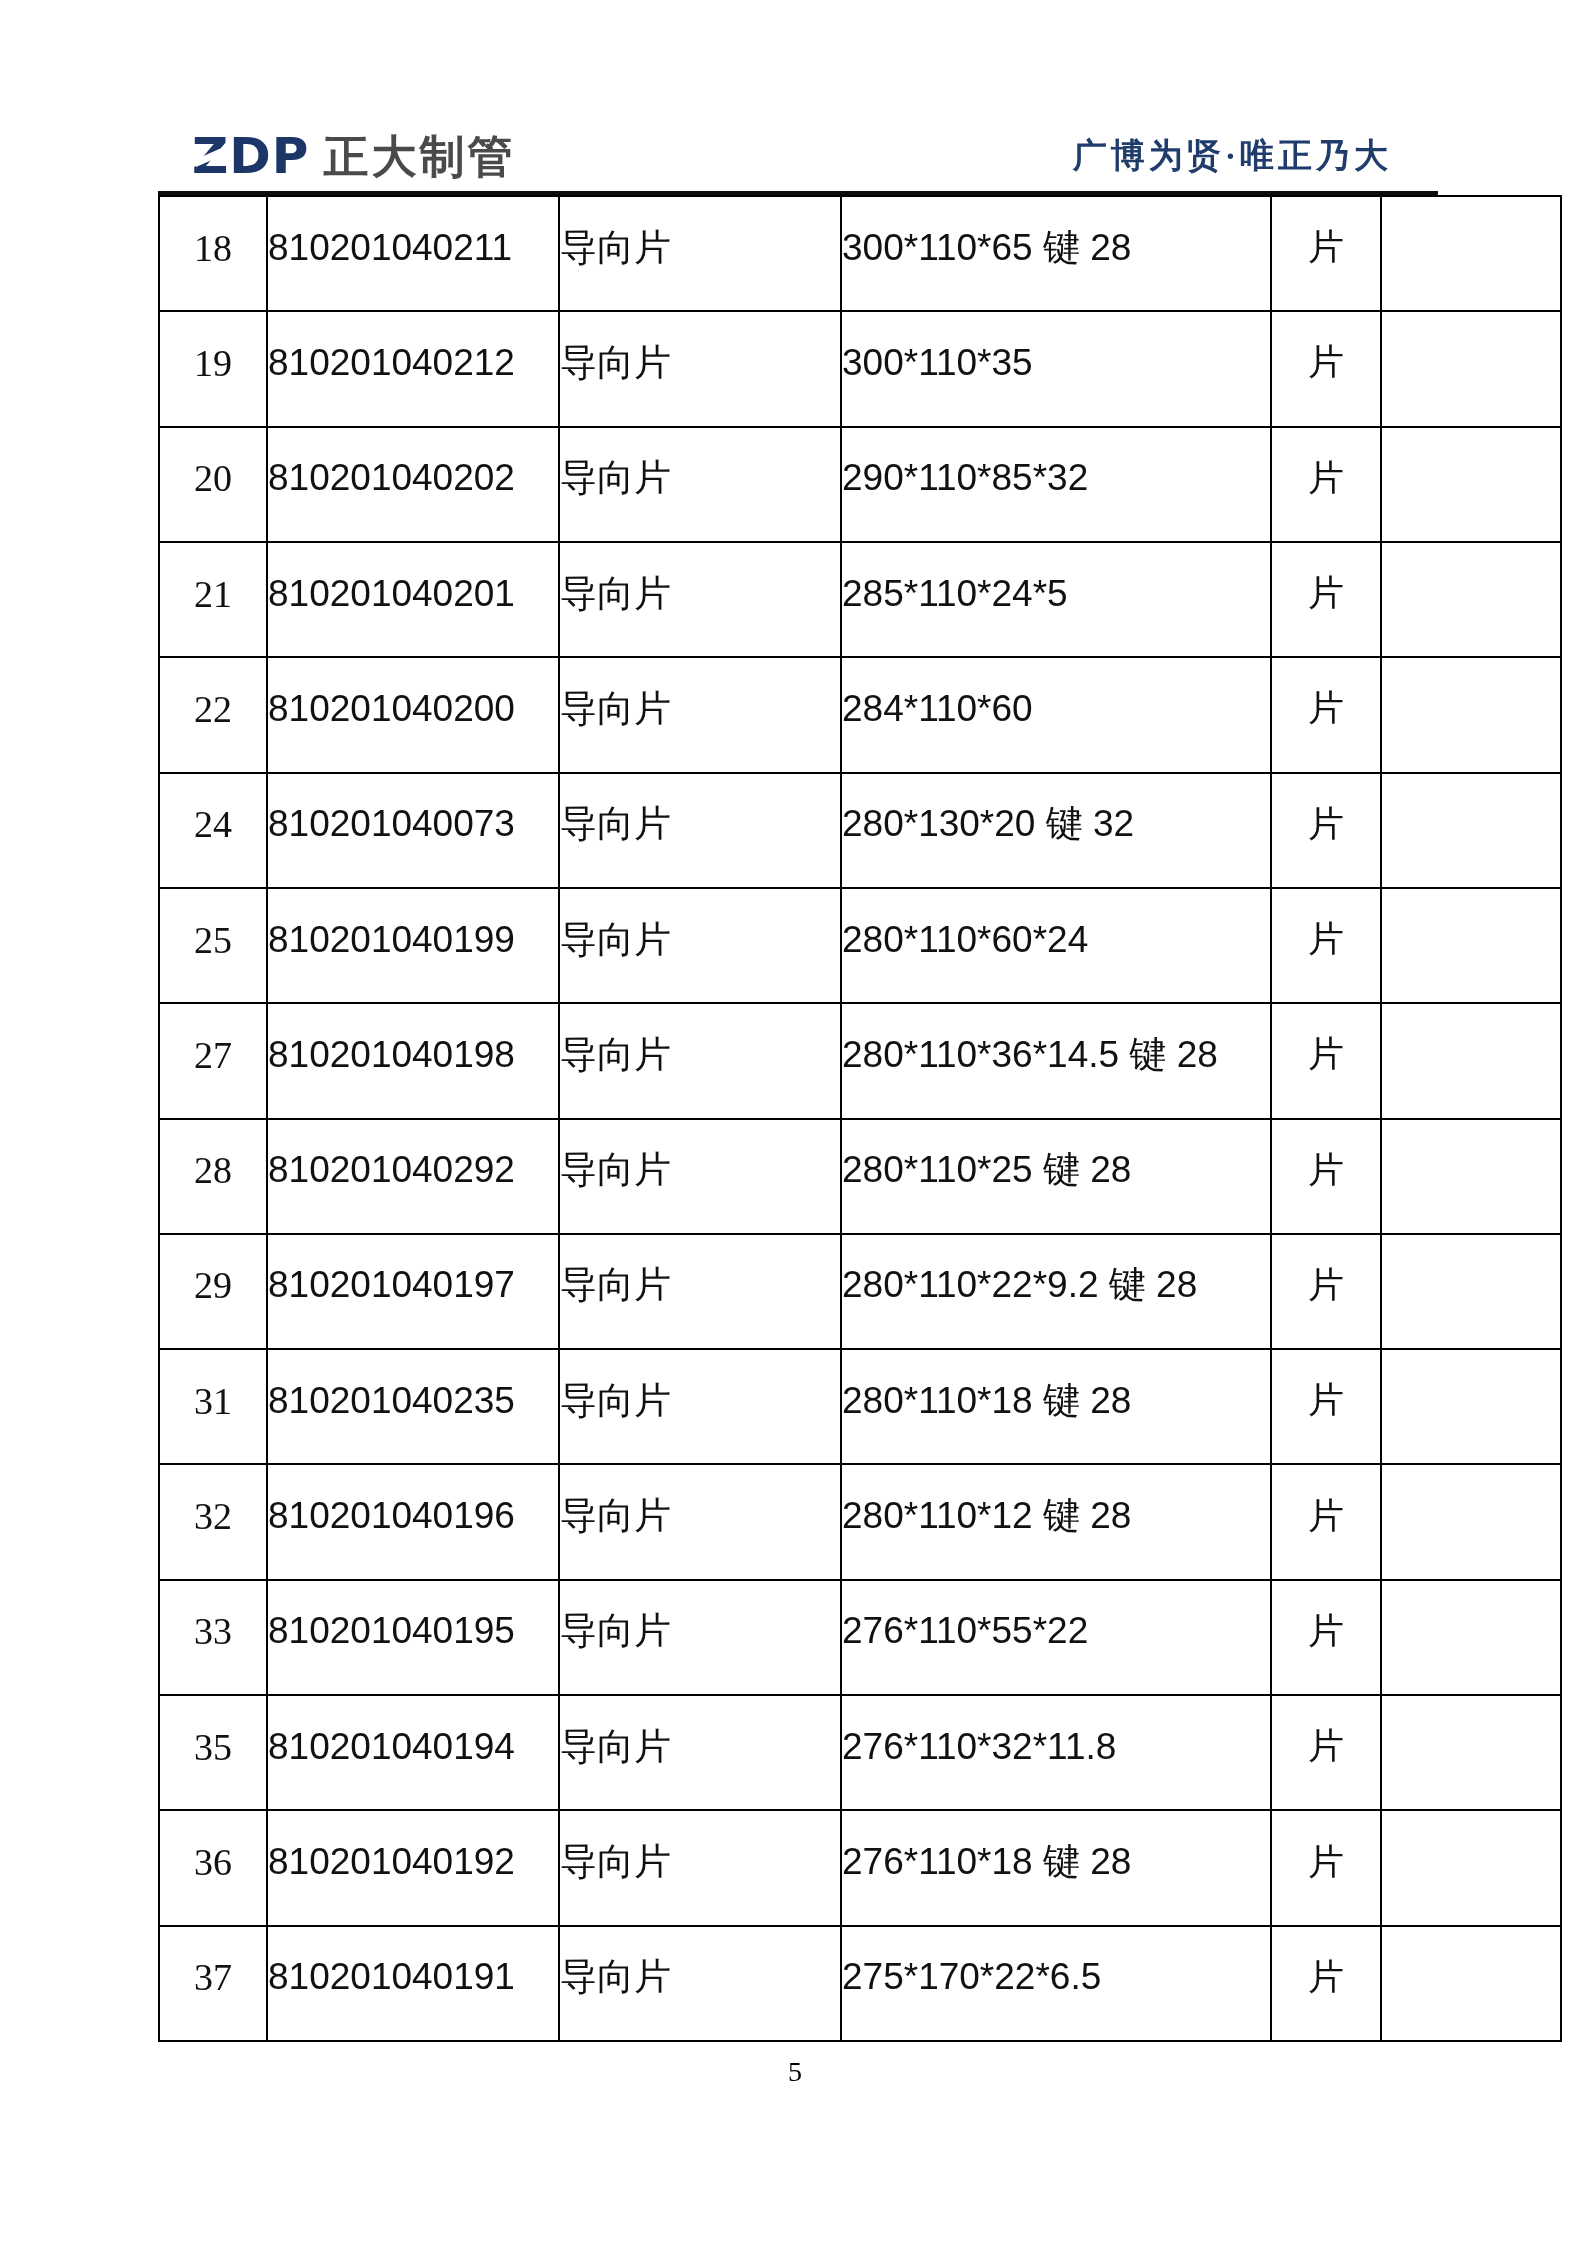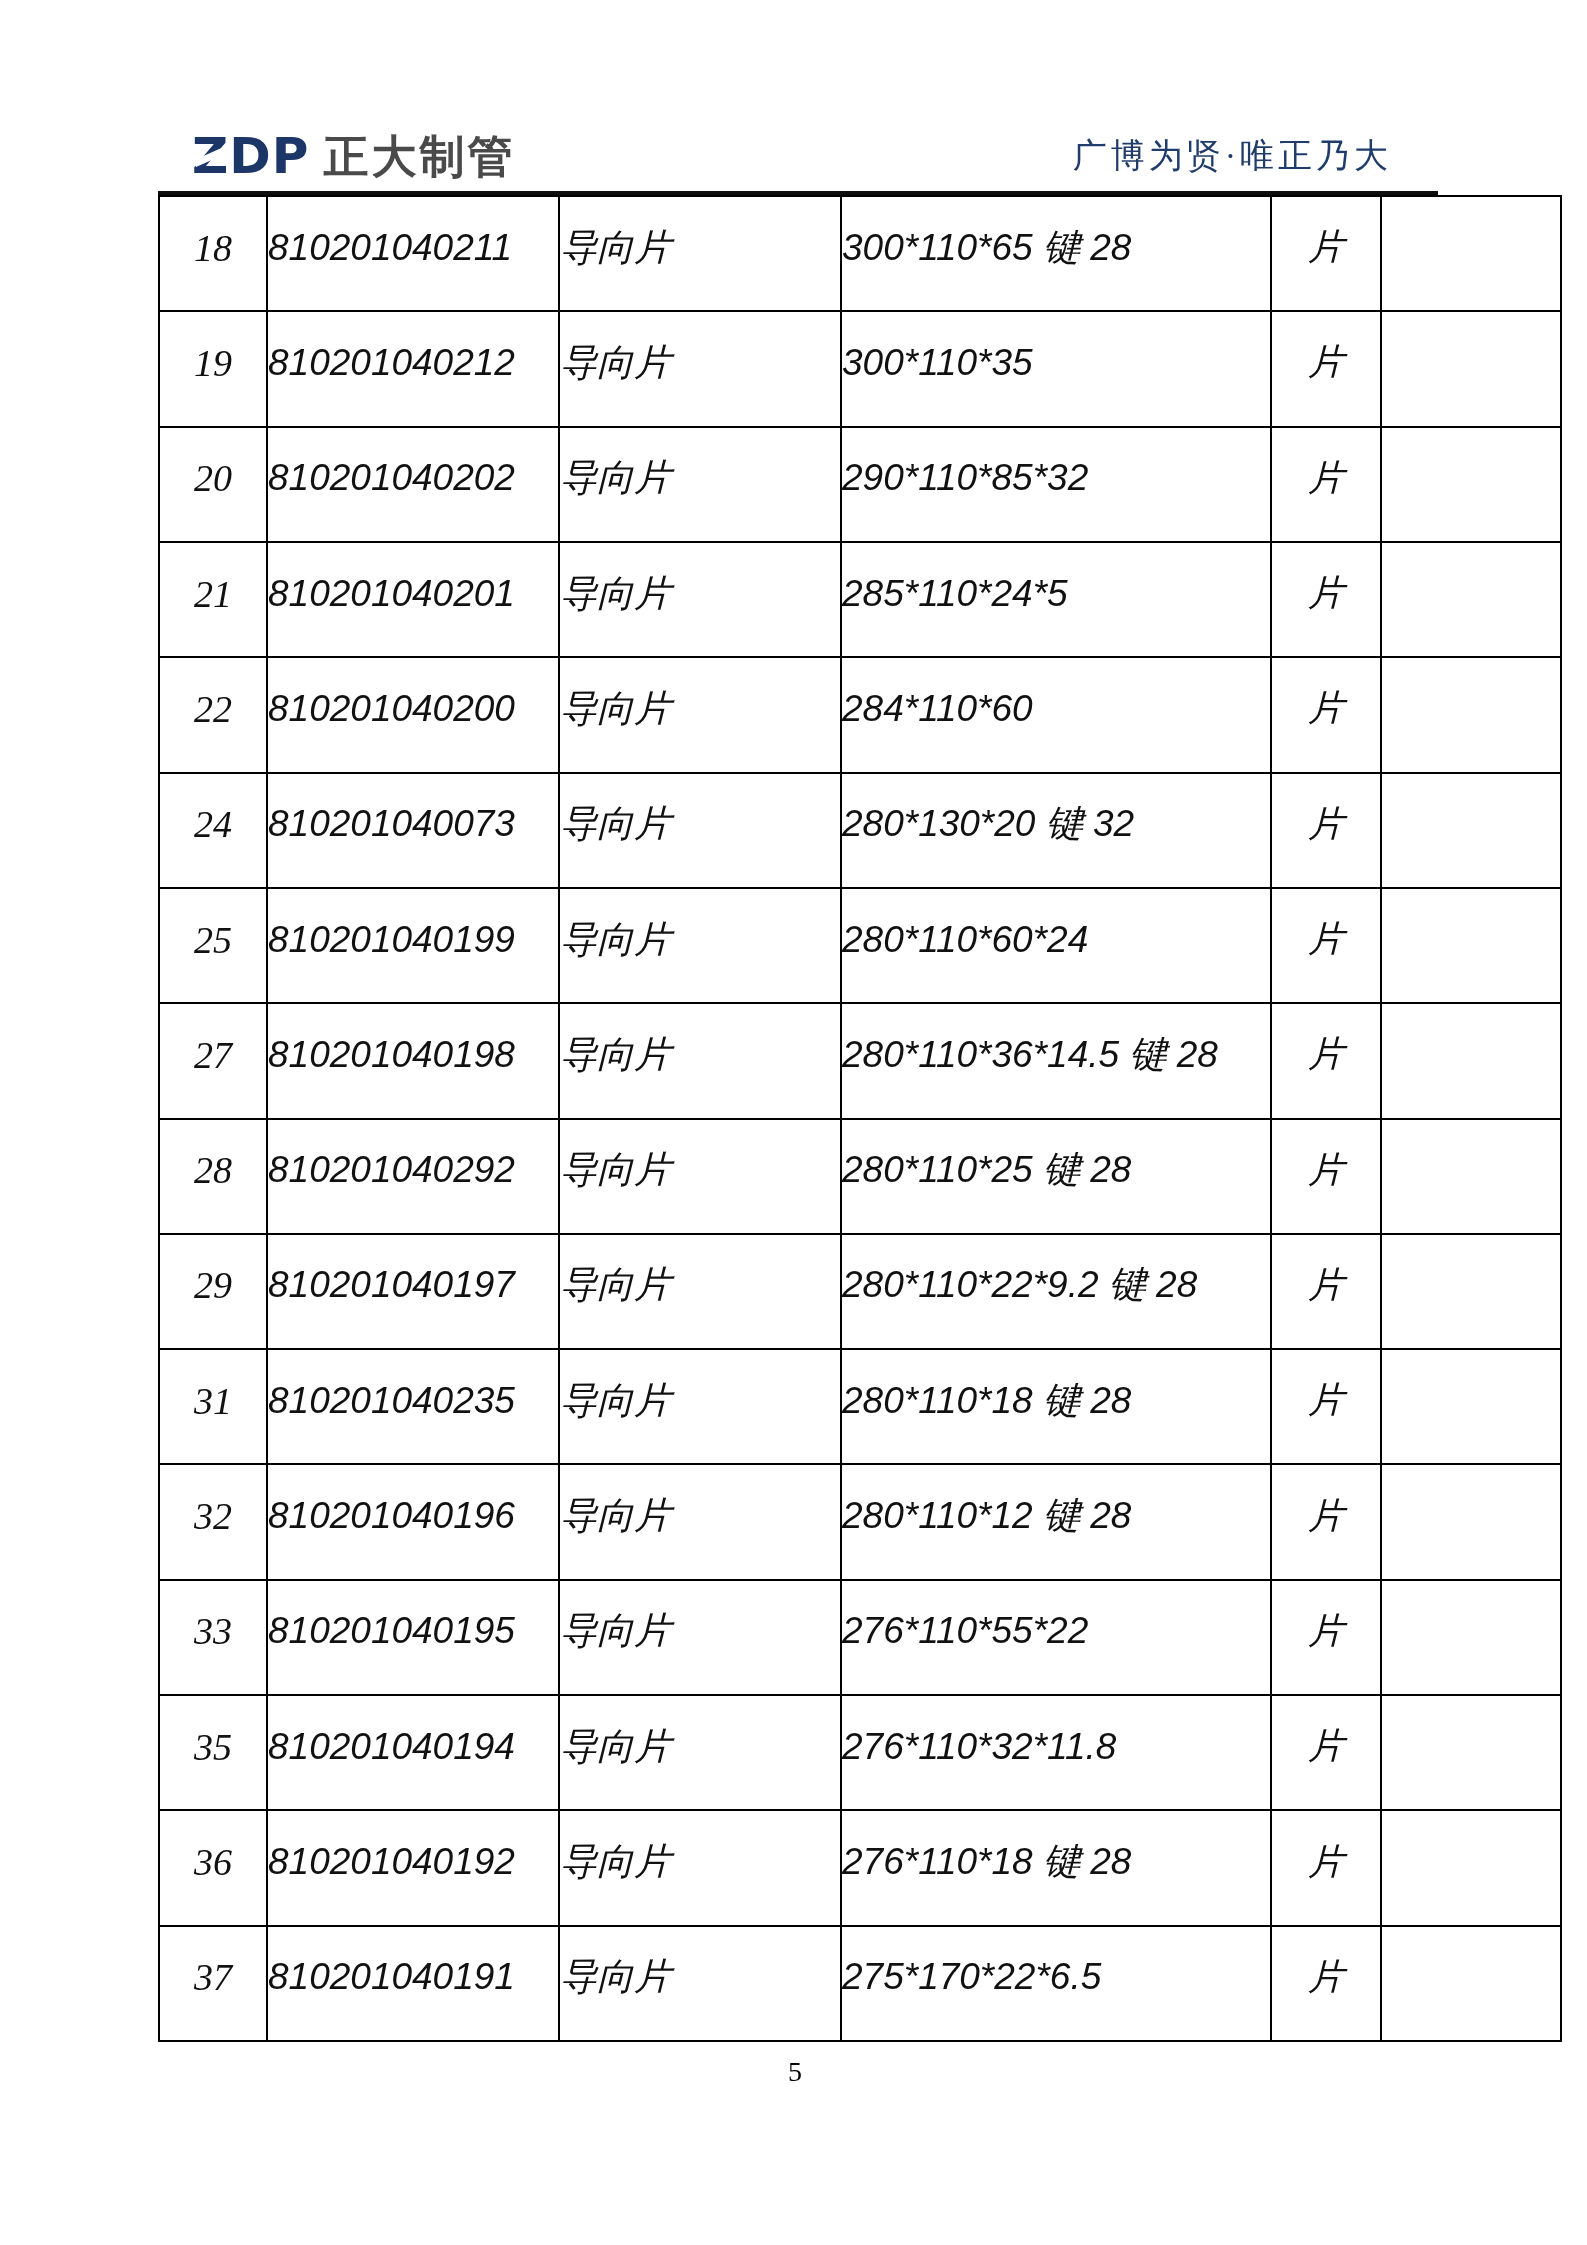--- a/index.html
+++ b/index.html
@@ -33,36 +33,36 @@
   }
   .logo-cn{
     font-family:"DejaVu Sans","Liberation Sans",sans-serif;
     font-weight:700;font-size:45px;line-height:1;
     letter-spacing:3px;
     color:#4a4a4a;
   }
   .slogan{
     position:absolute;top:139px;right:195px;
     font-family:"Liberation Serif","DejaVu Serif",serif;
-    font-weight:400;font-size:34px;line-height:1;
+    font-weight:700;font-size:34px;line-height:1;
     letter-spacing:4px;
     color:#1f3c6b;
     white-space:nowrap;
   }
   .header-rule{
     position:absolute;left:158px;top:191px;
     width:1280px;height:5px;background:#0d0d0d;
   }
 
   
   table.parts{
     position:absolute;left:158px;top:195px;
     width:1402px;height:1847px;
     border-collapse:collapse;table-layout:fixed;
-    font-size:37px;color:#111111;font-style:italic;
+    font-size:37px;color:#111111;
   }
   table.parts td{
     border:2px solid #000000;
     vertical-align:middle;
     padding:0 0 12px 0;
     overflow:hidden;white-space:nowrap;
   }
   td.cell-no{
     text-align:center;
     font-family:"Liberation Serif","DejaVu Serif",serif;

